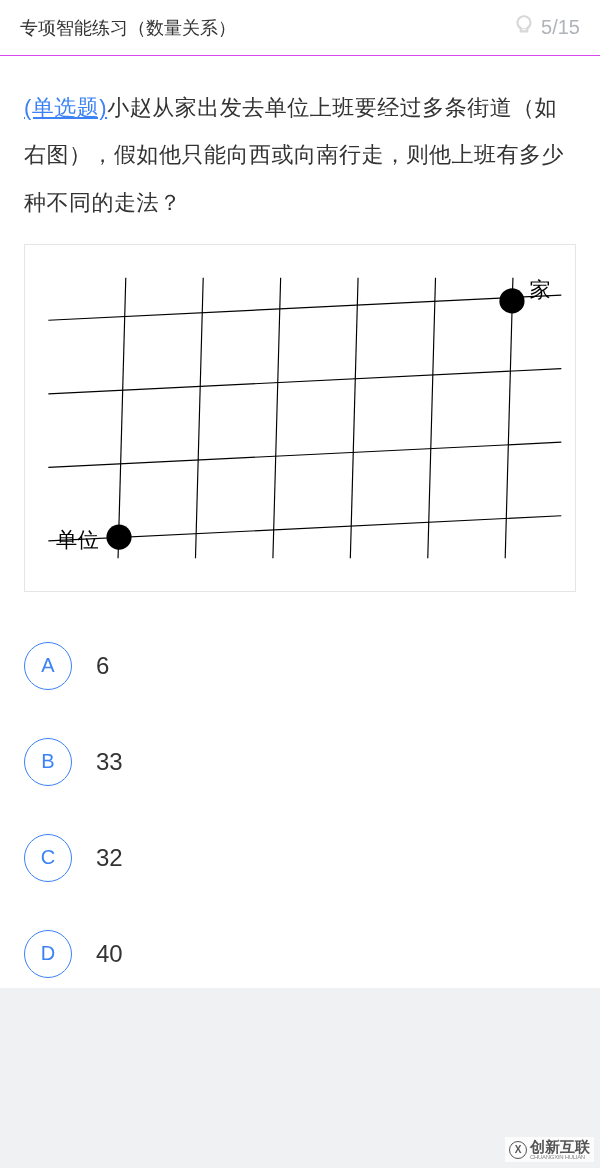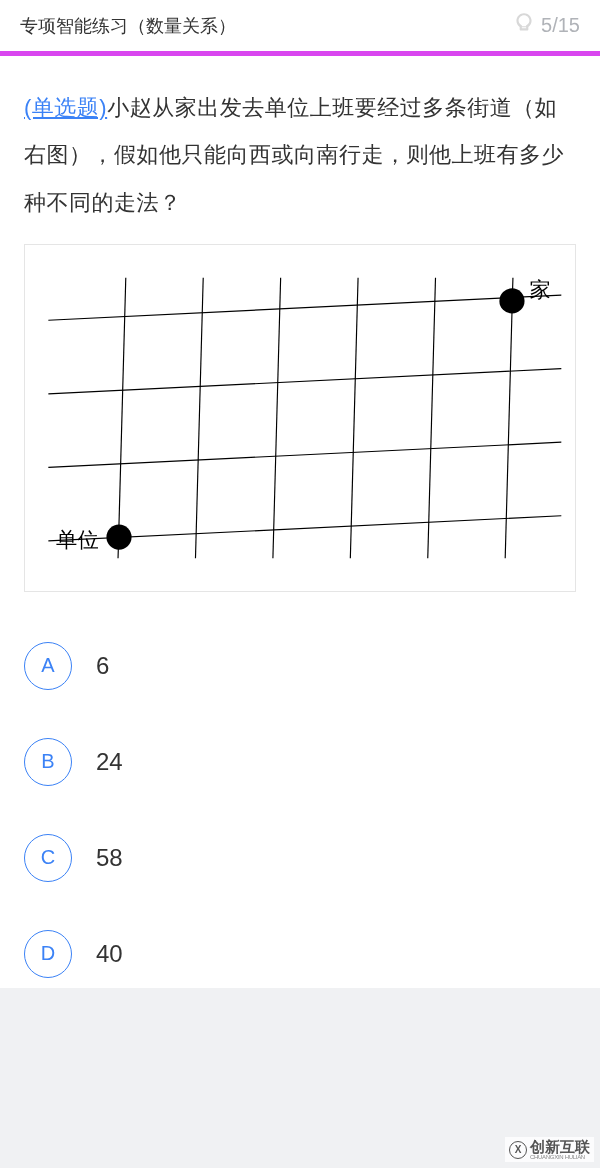--- a/index.html
+++ b/index.html
@@ -15,21 +15,21 @@
       overflow: hidden;
       position: relative;
     }
     .header {
       background: #fff;
       height: 56px;
       display: flex;
       justify-content: space-between;
       align-items: center;
       padding: 0 20px;
-      border-bottom: 5px solid #d946ef;
+      border-bottom: 1px solid #d946ef;
     }
     .header-title {
       font-size: 18px;
       color: #333;
       font-weight: 400;
     }
     .header-right {
       display: flex;
       align-items: center;
       gap: 4px;
@@ -171,25 +171,25 @@
   </div>
 </div>
 
 <div class="options">
   <div class="option">
     <div class="option-circle">A</div>
     <div class="option-text">6</div>
   </div>
   <div class="option">
     <div class="option-circle">B</div>
-    <div class="option-text">24</div>
+    <div class="option-text">33</div>
   </div>
   <div class="option">
     <div class="option-circle">C</div>
-    <div class="option-text">58</div>
+    <div class="option-text">32</div>
   </div>
   <div class="option">
     <div class="option-circle">D</div>
     <div class="option-text">40</div>
   </div>
 </div>
 
 <div class="watermark">
   <div class="watermark-logo">X</div>
   <div class="watermark-text">

